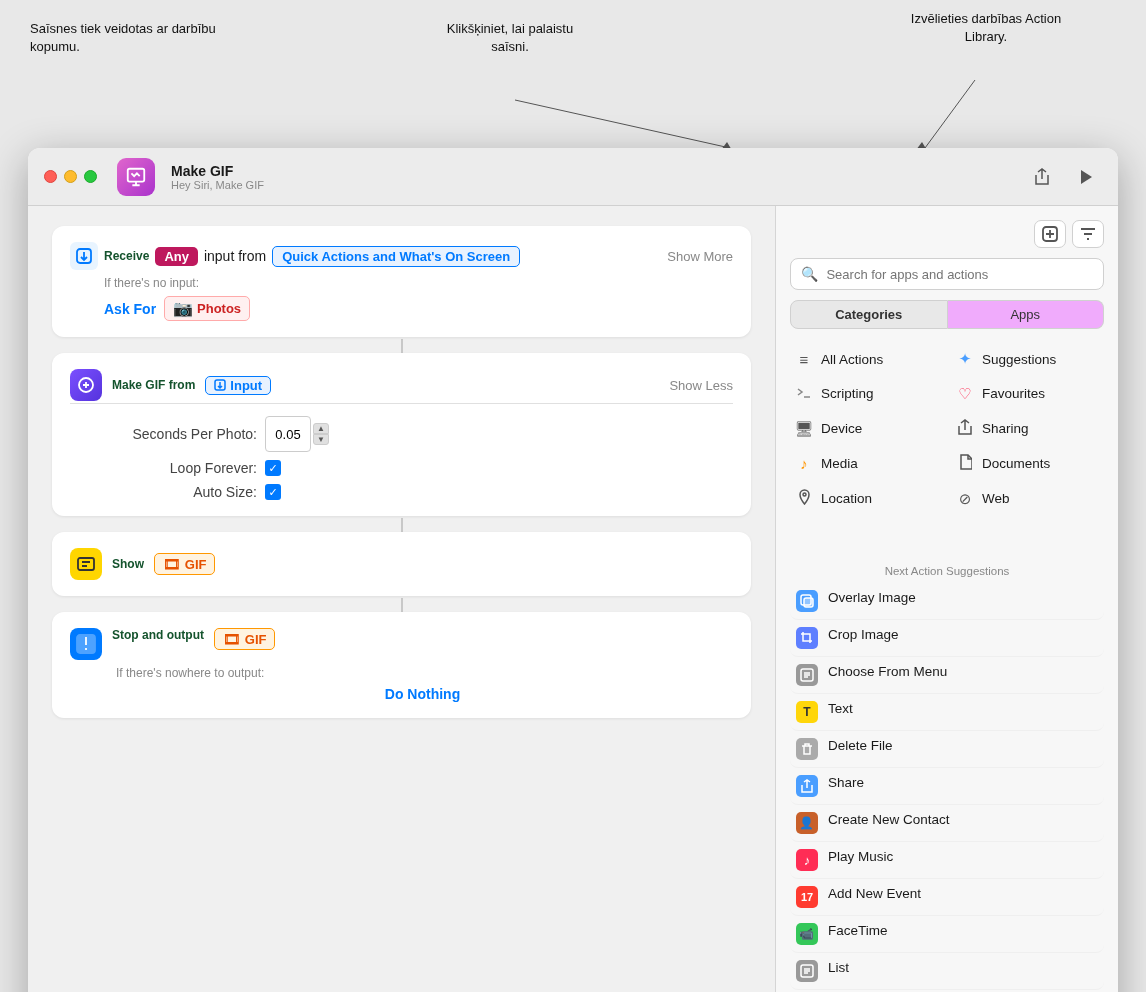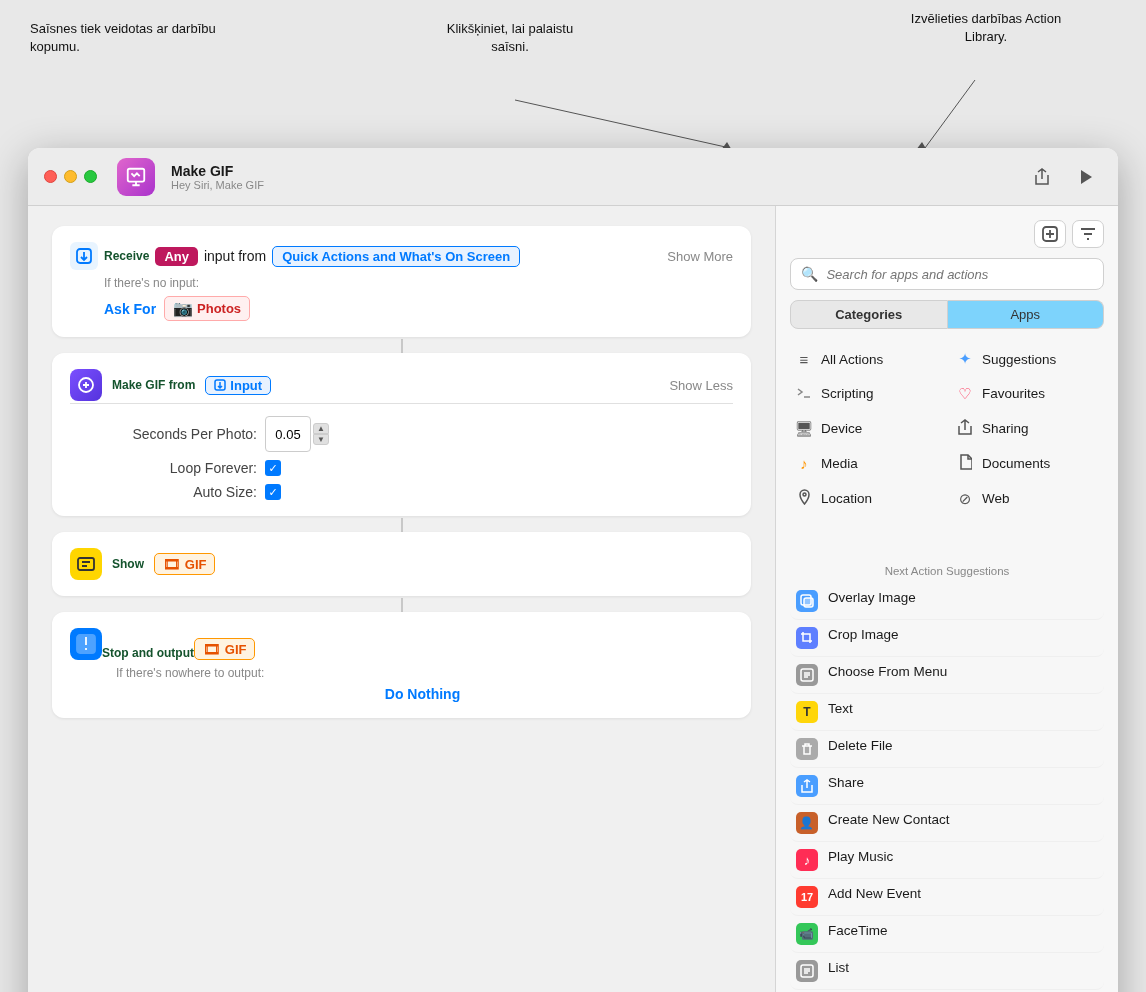--- a/index.html
+++ b/index.html
@@ -254,21 +254,21 @@
       background: #fff3e0; border: 1px solid #ff9800;
       border-radius: 5px; padding: 2px 8px;
       font-size: 13px; font-weight: 600; color: #e65100;
     }
 
     
     .stop-block {
       display: flex; flex-direction: column; gap: 6px;
     }
     .stop-header {
-      display: flex; align-items: flex-end; 
+      display: flex; align-items: flex-start; gap: 10px;
     }
     .block-icon-stop {
       width: 32px; height: 32px;
       background: #007aff;
       border-radius: 8px;
       display: flex; align-items: center; justify-content: center;
       color: white; font-size: 18px;
     }
     .if-nowhere {
       font-size: 12px; color: #888; margin-left: 46px;
@@ -317,21 +317,21 @@
       background: transparent; flex: 1;
     }
     .search-icon { color: #999; font-size: 14px; }
 
     
     .tabs-row {
       display: flex; gap: 0; margin-bottom: 14px;
     }
     .tab-btn {
       flex: 1; padding: 6px 0;
-      background: #7dd3fc;
+      background: #f0abfc;
       border: 1px solid #d0d0d0;
       font-size: 13px; font-weight: 500;
       cursor: pointer; color: #333;
     }
     .tab-btn:first-child { border-radius: 8px 0 0 8px; }
     .tab-btn:last-child { border-radius: 0 8px 8px 0; border-left: none; }
     .tab-btn.active {
       background: #e8e8e8; font-weight: 600;
     }
 
@@ -588,21 +588,21 @@
         </button>
         <button class="panel-icon-btn" title="Filter">
           <svg width="16" height="14" viewBox="0 0 16 14" fill="none" stroke="#555" stroke-width="1.8">
             <path d="M1 2h14M4 7h8M7 12h2"></path>
           </svg>
         </button>
       </div>
 
       <div class="search-box">
         <span class="search-icon">🔍</span>
-        <input type="text" style="border: none; outline: none; font-size: 13px; color: rgb(136, 136, 136); background: transparent; flex: 1 1 0%; font-style: italic;" placeholder="Search for apps and actions">
+        <input type="text" style="border: none; outline: none; font-size: 13px; color: rgb(136, 136, 136); background: transparent; flex: 1 1 0%;" placeholder="Search for apps and actions">
       </div>
 
       <div class="tabs-row">
         <button class="tab-btn active">Categories</button>
         <button class="tab-btn">Apps</button>
       </div>
 
       <div class="categories-grid">
 
         <div class="cat-item">

